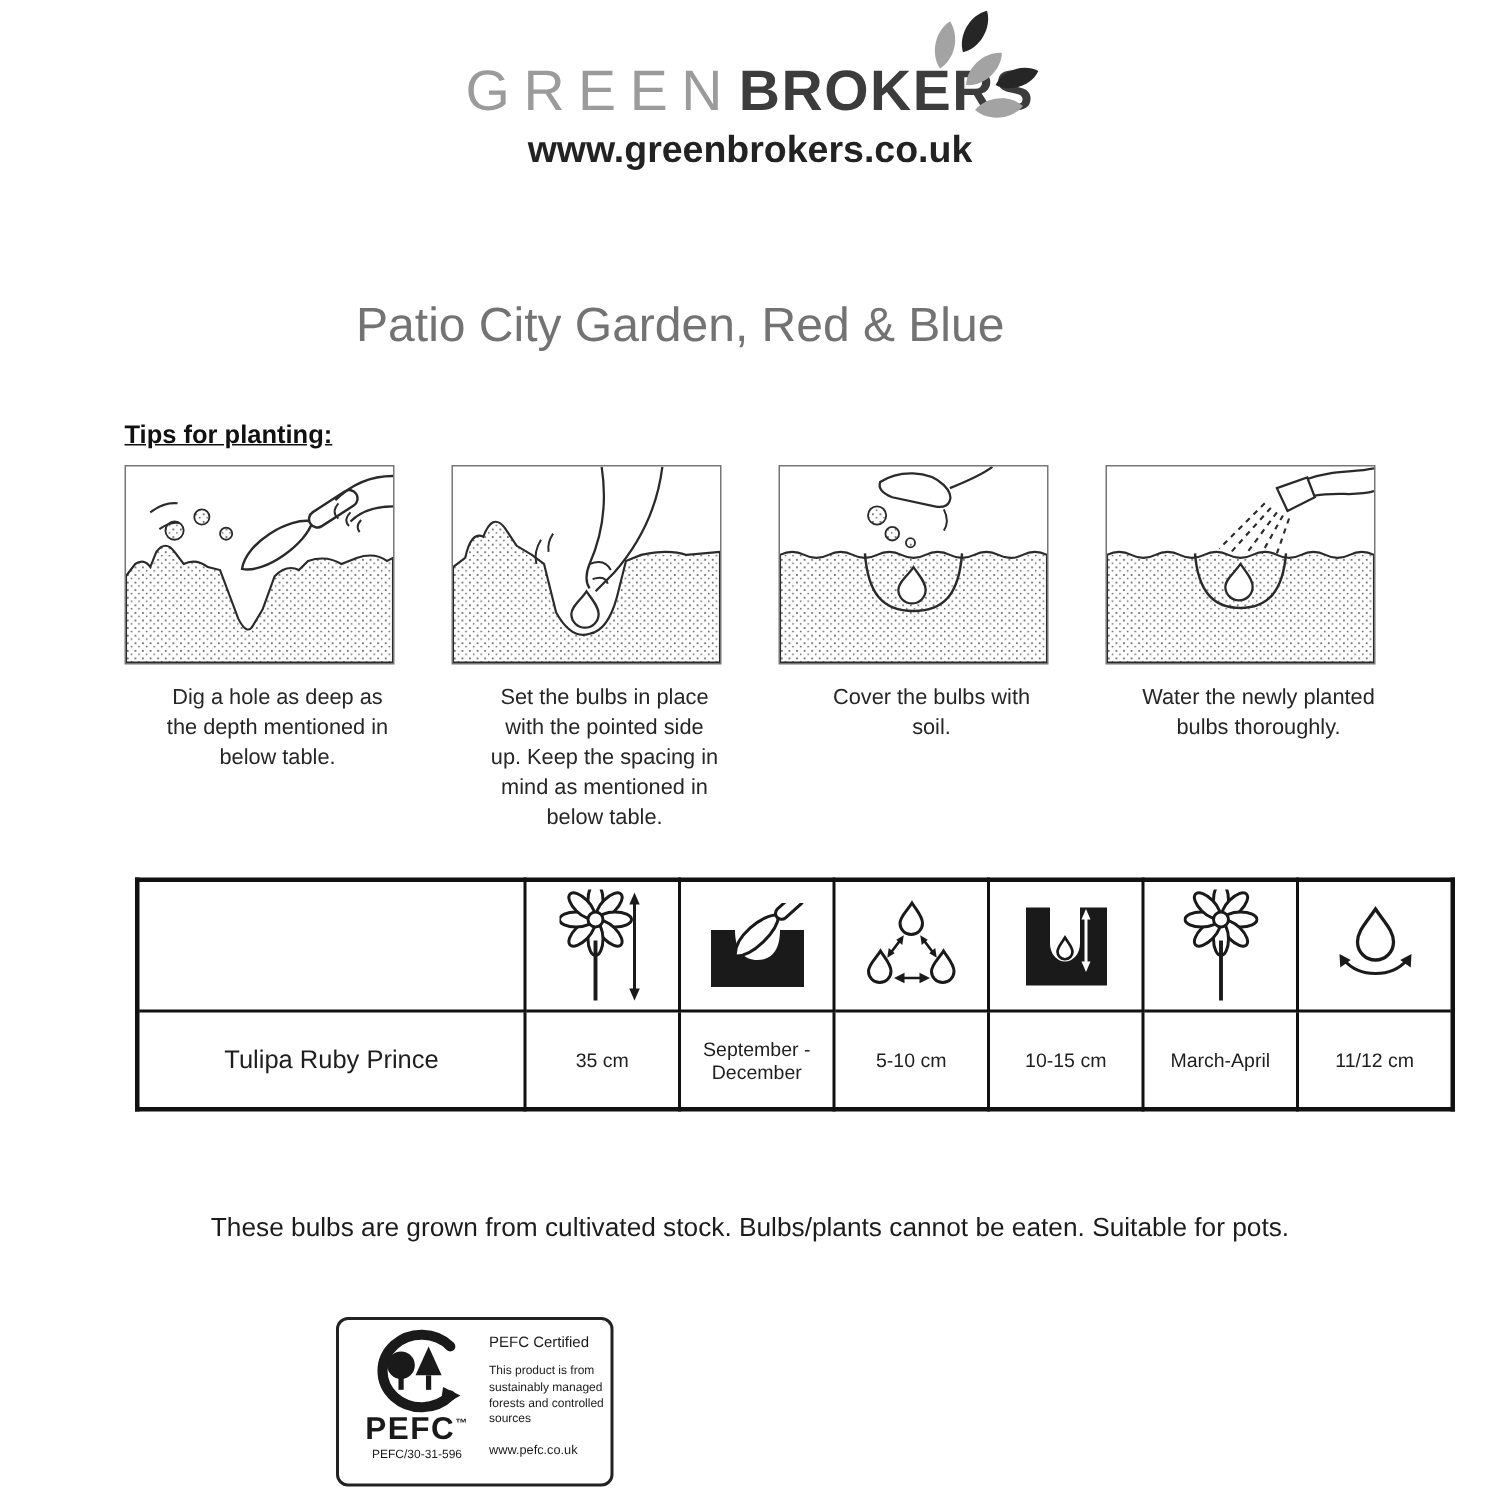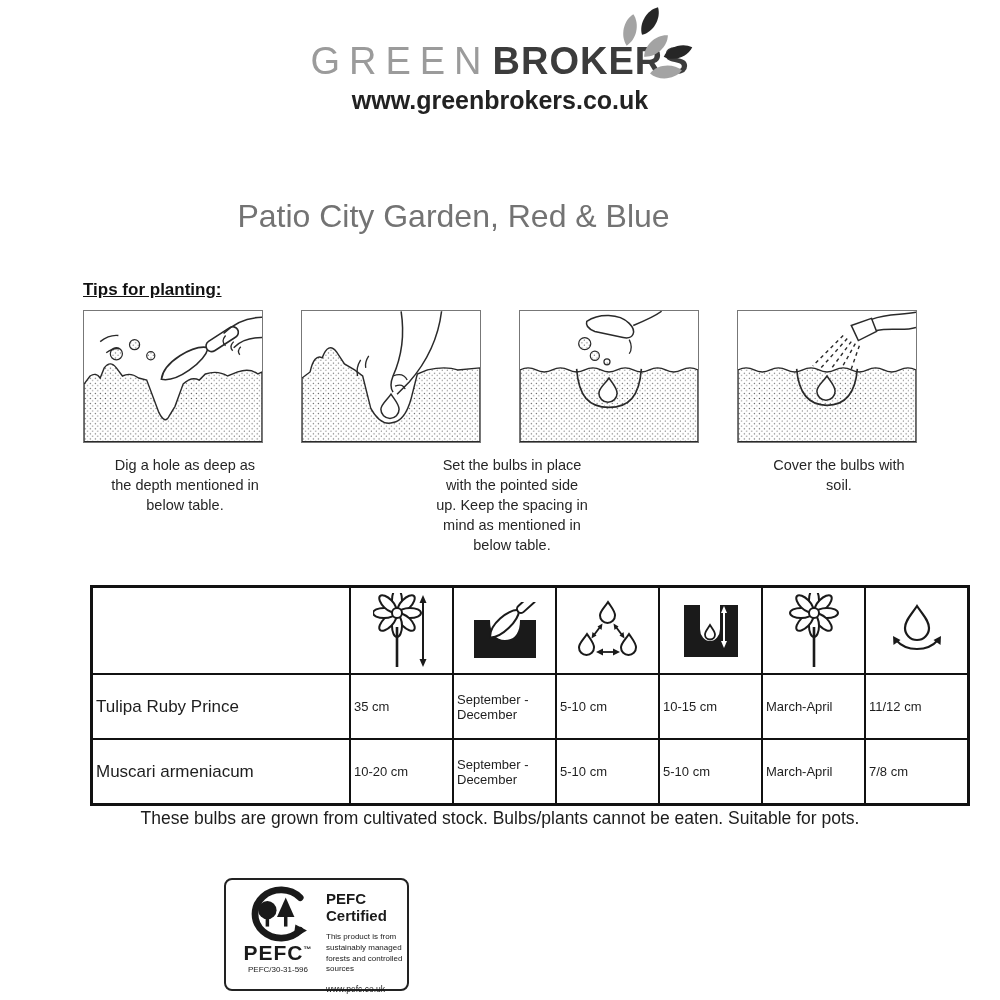--- a/index.html
+++ b/index.html
@@ -24,38 +24,38 @@
   .captions{position:absolute;top:455px;left:83px;width:834px;display:flex;justify-content:space-between;}
   .cap-slot{width:180px;display:flex;justify-content:center;}
   .caption{font-size:14.5px;line-height:1.38;text-align:center;color:#262626;margin-left:24px;}
   .cap-0{max-width:160px;}
   .cap-1{max-width:186px;}
   .cap-2{max-width:200px;}
   .cap-3{max-width:176px;}
 
   
   .bulb-table{position:absolute;top:585px;left:90px;border-collapse:collapse;table-layout:fixed;width:820px;}
-  .bulb-table td{border:2px solid #111;text-align:left;vertical-align:middle;padding:2px 3px;}
+  .bulb-table td{border:2px solid #111;text-align:center;vertical-align:middle;padding:2px 3px;}
   .bulb-table tr.hdr td{height:81px;}
   .bulb-table tr.datarow td{height:59px;}
   .bulb-table td.namecol{width:250px;font-size:17px;}
   .bulb-table td.icol{width:95px;font-size:13px;}
   .bulb-table{border:3px solid #111;}
 
   
   .footer-note{position:absolute;top:808px;left:0;width:1000px;text-align:center;font-size:17.5px;color:#1c1c1c;}
 
   
   .pefc-box{position:absolute;left:224px;top:878px;width:185px;height:113px;border:2px solid #222;border-radius:8px;box-sizing:border-box;}
   .pefc-left{position:absolute;left:8px;top:6px;width:88px;text-align:center;}
   .pefc-word{font-size:21px;font-weight:700;letter-spacing:1px;color:#1a1a1a;line-height:1;}
   .pefc-tm{font-size:8px;vertical-align:super;font-weight:700;}
   .pefc-license{font-size:8px;color:#1a1a1a;margin-top:2px;}
   .pefc-right{position:absolute;left:100px;top:10px;width:80px;text-align:left;}
-  .pefc-cert{font-size:15px;font-weight:700;color:#1a1a1a;}
+  .pefc-cert{font-size:10px;font-weight:400;color:#1a1a1a;}
   .pefc-desc{font-size:8px;line-height:1.35;color:#1a1a1a;margin-top:8px;}
   .pefc-url{font-size:8.5px;color:#1a1a1a;margin-top:9px;}
 
   
   .passport-box{position:absolute;left:442px;top:877px;width:294px;height:116px;border:2px solid #333;box-sizing:border-box;}
   .pp-title{font-size:26px;font-weight:700;color:#1c1c1c;margin:6px 0 3px 22px;}
   .pp-rows{margin-left:12px;font-size:18px;letter-spacing:1px;color:#222;}
   .pp-row{display:flex;line-height:1.32;}
   .pp-key{width:26px;}
   .pp-val{}
@@ -192,20 +192,23 @@
   <div class="captions">
     <div class="cap-slot">
         <div class="caption cap-0">Dig a hole as deep as the depth mentioned in below table.</div>
       </div>
     <div class="cap-slot">
         <div class="caption cap-1">Set the bulbs in place with the pointed side up. Keep the spacing in mind as mentioned in below table.</div>
       </div>
     <div class="cap-slot">
         <div class="caption cap-2">Cover the bulbs with soil.</div>
       </div>
+    <div class="cap-slot">
+        <div class="caption cap-3">Water the newly planted bulbs thoroughly.</div>
+      </div>
   </div>
 
   <table class="bulb-table">
     <tbody>
         <tr class="hdr">
       <td class="namecol"></td>
       <td class="icol">
         <svg width="58" height="76" viewBox="0 0 58 76" style="margin:0 auto;">
           <g stroke="#1a1a1a" stroke-width="2" fill="#fff">
             <ellipse cx="24" cy="7" rx="5" ry="11" transform="rotate(0,24,20)"></ellipse>
@@ -291,29 +294,20 @@
     </tr>
     <tr class="datarow">
       <td class="namecol">Tulipa Ruby Prince</td>
       <td class="icol">35 cm</td>
       <td class="icol">September - December</td>
       <td class="icol">5-10 cm</td>
       <td class="icol">10-15 cm</td>
       <td class="icol">March-April</td>
       <td class="icol">11/12 cm</td>
     </tr>
-    <tr class="datarow">
-      <td class="namecol">Muscari armeniacum</td>
-      <td class="icol">10-20 cm</td>
-      <td class="icol">September - December</td>
-      <td class="icol">5-10 cm</td>
-      <td class="icol">5-10 cm</td>
-      <td class="icol">March-April</td>
-      <td class="icol">7/8 cm</td>
-    </tr>
   </tbody>
     </table>
 
   <div class="footer-note">These bulbs are grown from cultivated stock. Bulbs/plants cannot be eaten. Suitable for pots.</div>
 
   <div class="pefc-box">
     <div class="pefc-left">
       <span>
         <svg width="70" height="56" viewBox="0 0 72 58" style="margin:0 auto;">
           <path d="M59,12 A27,25 0 1 0 59,46" fill="none" stroke="#1a1a1a" stroke-width="7" stroke-linecap="round"></path>

